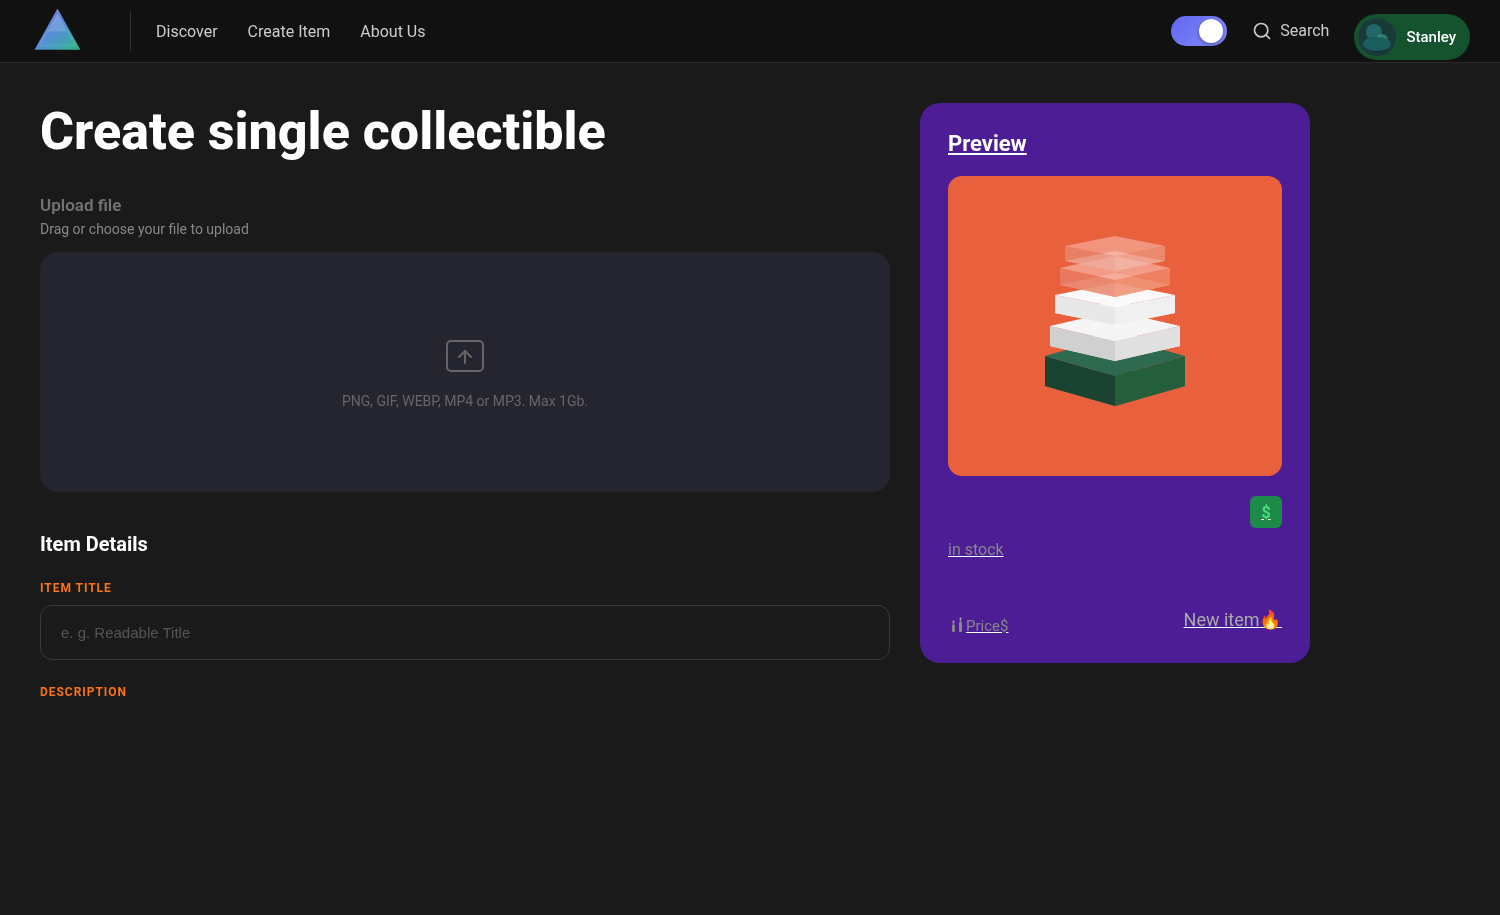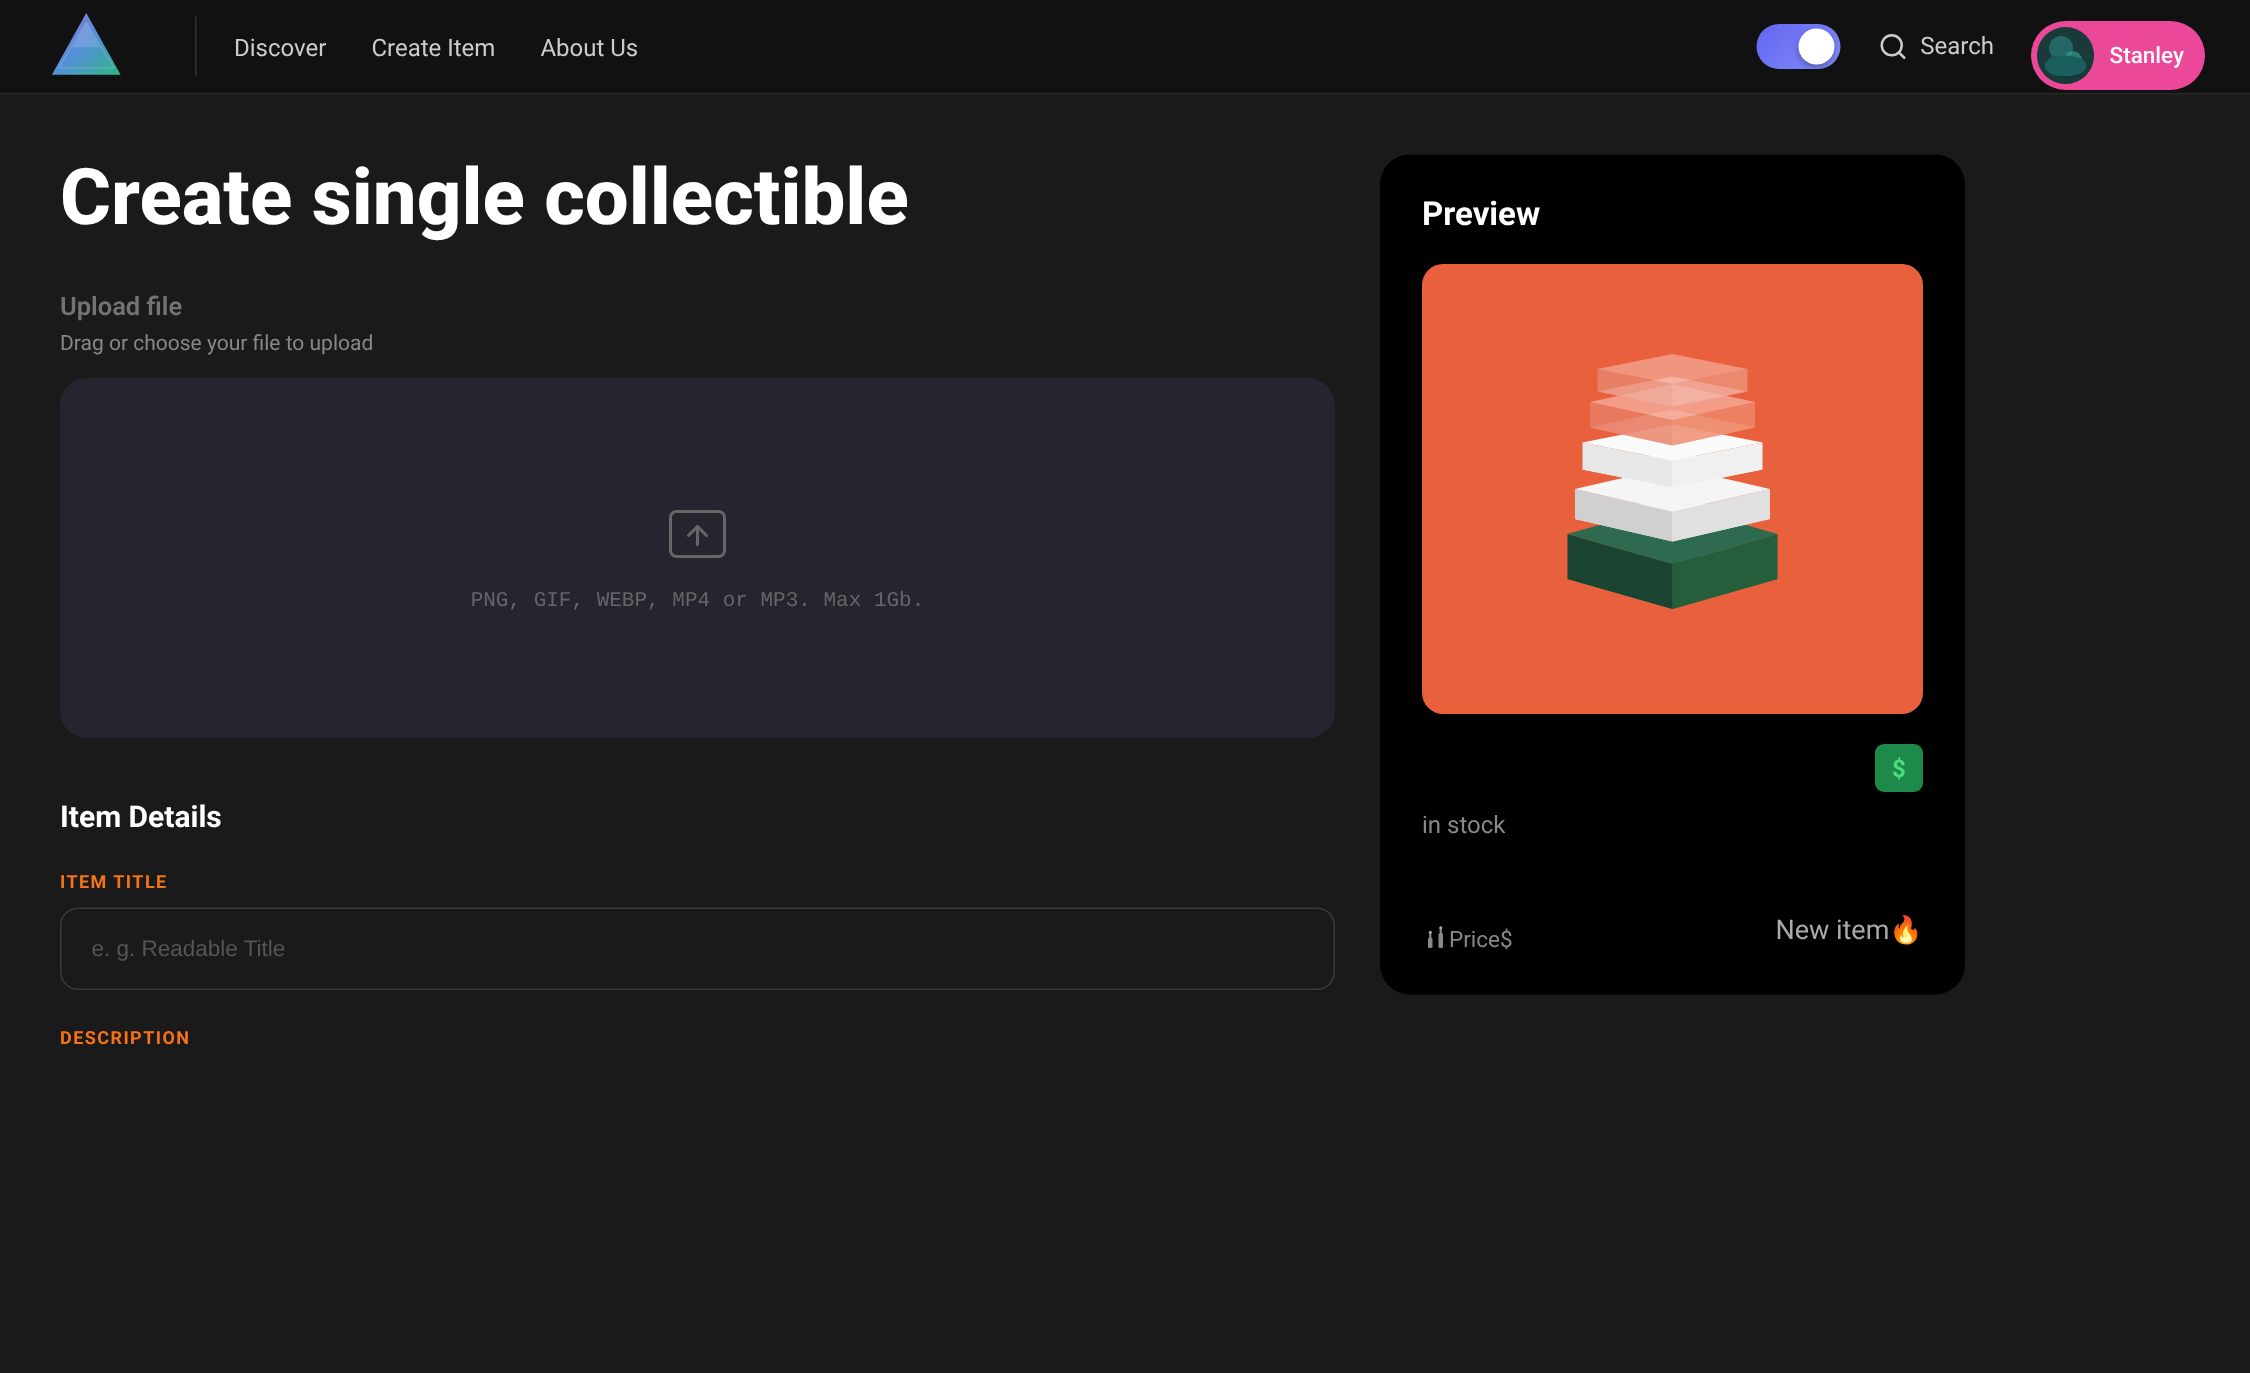--- a/index.html
+++ b/index.html
@@ -93,21 +93,21 @@
     .search-icon-svg {
       width: 20px;
       height: 20px;
     }
 
     
     .user-area {
       display: flex;
       align-items: center;
       gap: 10px;
-      background: #ec4899;
+      background: #14532d;
       border-radius: 25px;
       padding: 4px 14px 4px 4px;
       cursor: pointer;
       margin-top: 12px;
     }
 
     .avatar {
       width: 38px;
       height: 38px;
       border-radius: 50%;
@@ -181,21 +181,20 @@
       width: 100%;
       height: 240px;
       background-color: #252530;
       border-radius: 18px;
       display: flex;
       flex-direction: column;
       align-items: center;
       justify-content: center;
       gap: 14px;
       cursor: pointer;
-      font-family: Liberation Mono, monospace;
     }
 
     .upload-icon {
       width: 44px;
       height: 44px;
       color: #666;
     }
 
     .upload-hint {
       color: #666666;
@@ -239,23 +238,24 @@
       color: #555555;
     }
 
     
     .right-panel {
       width: 390px;
       flex-shrink: 0;
     }
 
     .preview-card {
-      background-color: #000000;
+      background-color: #4c1d95;
       border-radius: 20px;
       padding: 28px 28px 28px 28px;
+      text-decoration: underline;
     }
 
     .preview-title {
       font-size: 22px;
       font-weight: 700;
       color: #ffffff;
       margin-bottom: 20px;
     }
 
     .preview-image {

